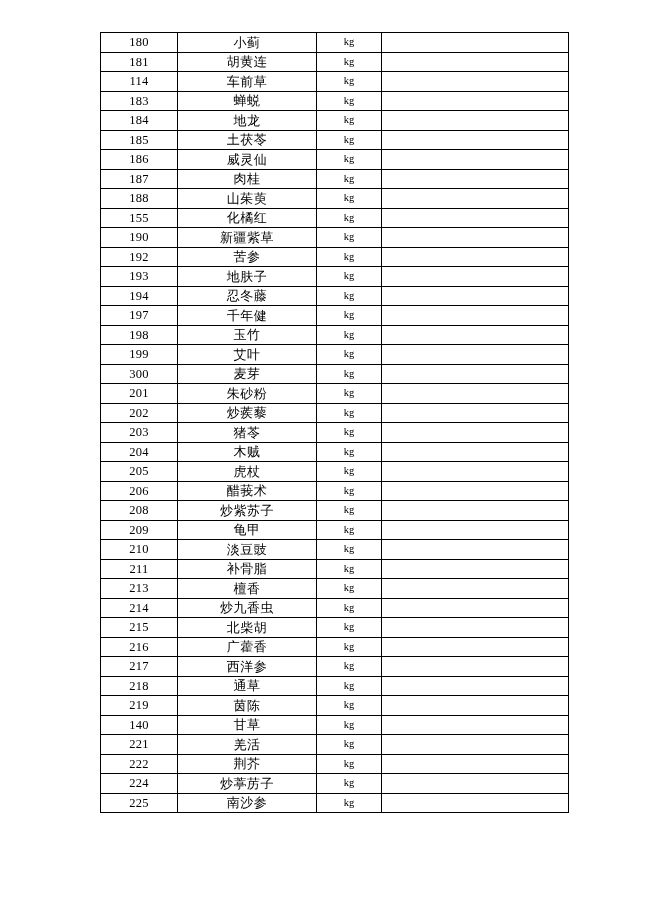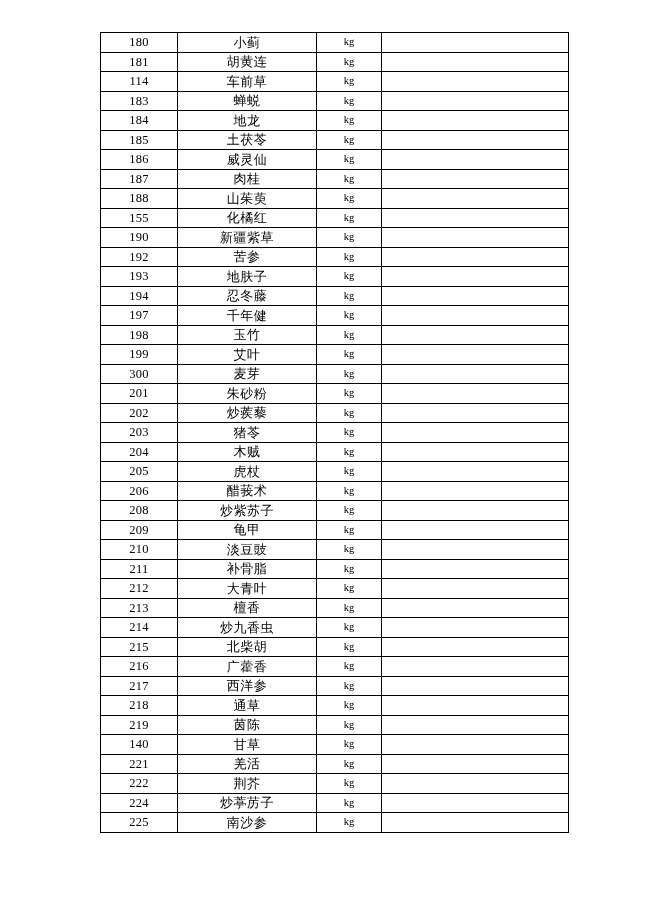--- a/index.html
+++ b/index.html
@@ -233,26 +233,20 @@
             <td class="c-unit">kg</td>
             <td class="c-blank"></td>
           </tr>
           <tr>
             <td class="c-index">211</td>
             <td class="c-name">补骨脂</td>
             <td class="c-unit">kg</td>
             <td class="c-blank"></td>
           </tr>
           <tr>
-            <td class="c-index">212</td>
-            <td class="c-name">大青叶</td>
-            <td class="c-unit">kg</td>
-            <td class="c-blank"></td>
-          </tr>
-          <tr>
             <td class="c-index">213</td>
             <td class="c-name">檀香</td>
             <td class="c-unit">kg</td>
             <td class="c-blank"></td>
           </tr>
           <tr>
             <td class="c-index">214</td>
             <td class="c-name">炒九香虫</td>
             <td class="c-unit">kg</td>
             <td class="c-blank"></td>

